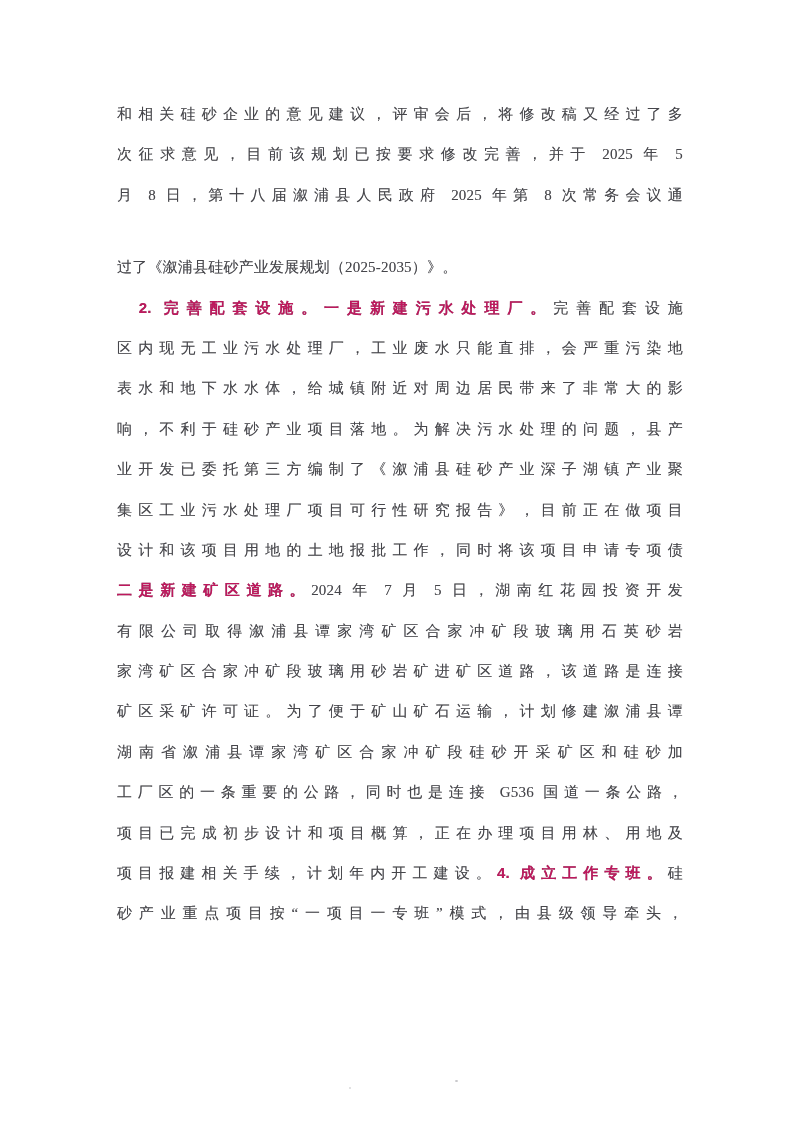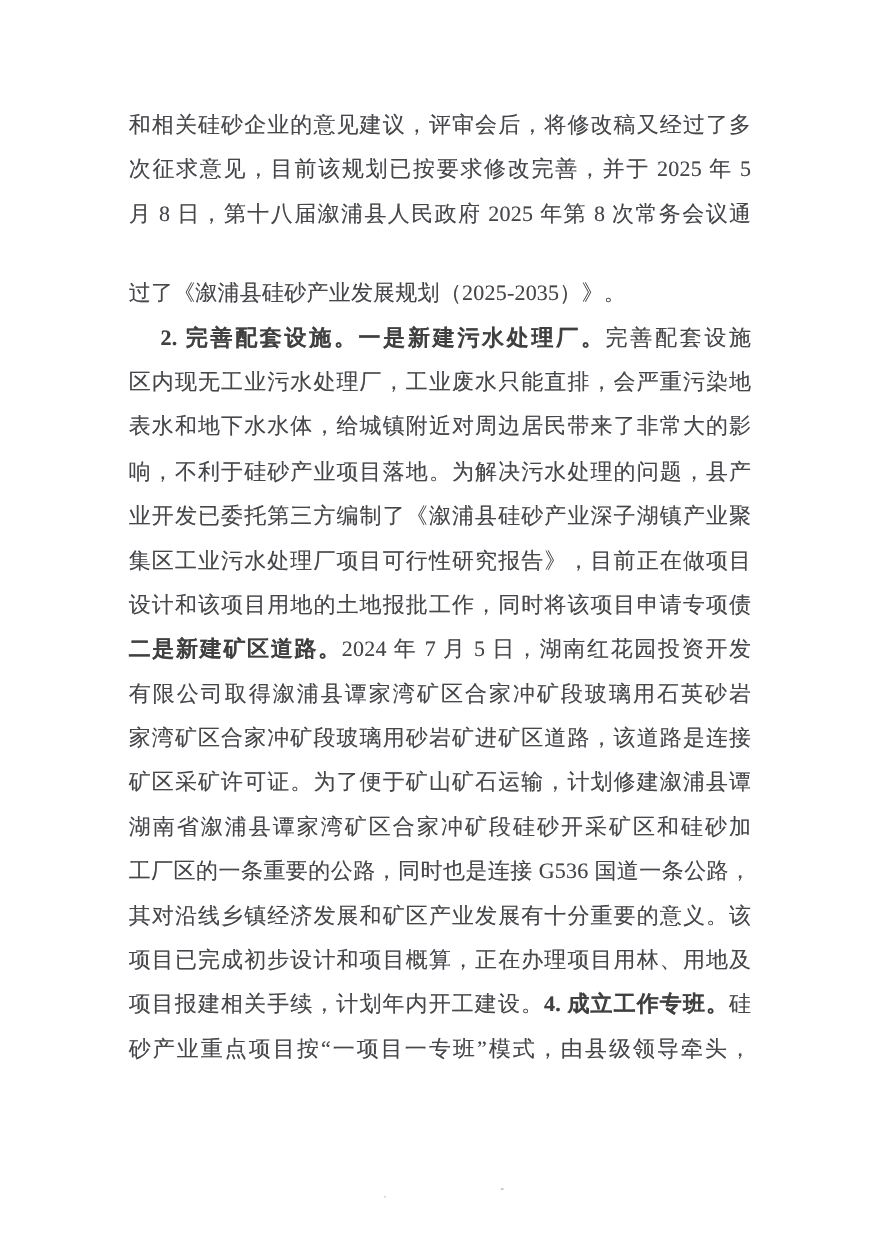--- a/index.html
+++ b/index.html
@@ -15,40 +15,40 @@
     overflow: hidden;
     font-family: "Liberation Serif", "DejaVu Serif", serif;
   }
   .text-block {
     position: absolute;
     left: 117px;
     top: 94px;
     width: 566px;
   }
   .line {
-    font-size: 20px;
+    font-size: 15px;
     height: 40.4px;
     line-height: 40.4px;
     color: #46464b;
     text-align: justify;
     text-align-last: justify;
     letter-spacing: 0.2px;
     text-shadow: 0 0 0.6px rgba(90,90,95,0.45);
     white-space: nowrap;
   }
   .line.no-justify {
     text-align: left;
     text-align-last: left;
     margin-top: 32px;
   }
   .seg { font-weight: normal; }
   .seg.bold {
     font-weight: 700;
-    font-family: Liberation Serif, serif;
-    color: #404040;
+    font-family: Liberation Sans, sans-serif;
+    color: #be185d;
     text-shadow: 0 0 0.4px rgba(40,40,42,0.55);
   }
   .indent {
     display: inline-block;
     width: 1.45em;
   }
   .scan-speck {
     position: absolute;
     border-radius: 50%;
   }
@@ -78,20 +78,19 @@
       <div class="line"><span class="seg">响，不利于硅砂产业项目落地。为解决污水处理的问题，县产</span></div>
       <div class="line"><span class="seg">业开发已委托第三方编制了《溆浦县硅砂产业深子湖镇产业聚</span></div>
       <div class="line"><span class="seg">集区工业污水处理厂项目可行性研究报告》，目前正在做项目</span></div>
       <div class="line"><span class="seg">设计和该项目用地的土地报批工作，同时将该项目申请专项债</span></div>
       <div class="line"><span class="seg bold">二是新建矿区道路。</span><span class="seg">2024 年 7 月 5 日，湖南红花园投资开发</span></div>
       <div class="line"><span class="seg">有限公司取得溆浦县谭家湾矿区合家冲矿段玻璃用石英砂岩</span></div>
       <div class="line"><span class="seg">家湾矿区合家冲矿段玻璃用砂岩矿进矿区道路，该道路是连接</span></div>
       <div class="line"><span class="seg">矿区采矿许可证。为了便于矿山矿石运输，计划修建溆浦县谭</span></div>
       <div class="line"><span class="seg">湖南省溆浦县谭家湾矿区合家冲矿段硅砂开采矿区和硅砂加</span></div>
       <div class="line"><span class="seg">工厂区的一条重要的公路，同时也是连接 G536 国道一条公路，</span></div>
-      <div class="line"><span class="seg">其对沿线乡镇经济发展和矿区产业发展有十分重要的意义。该</span></div>
       <div class="line"><span class="seg">项目已完成初步设计和项目概算，正在办理项目用林、用地及</span></div>
       <div class="line"><span class="seg">项目报建相关手续，计划年内开工建设。</span><span class="seg bold">4. 成立工作专班。</span><span class="seg">硅</span></div>
       <div class="line"><span class="seg">砂产业重点项目按“一项目一专班”模式，由县级领导牵头，</span></div>
     </div>
   <div class="scan-speck speck-1"></div>
   <div class="scan-speck speck-2"></div>
 </div>
 
 </body></html>

